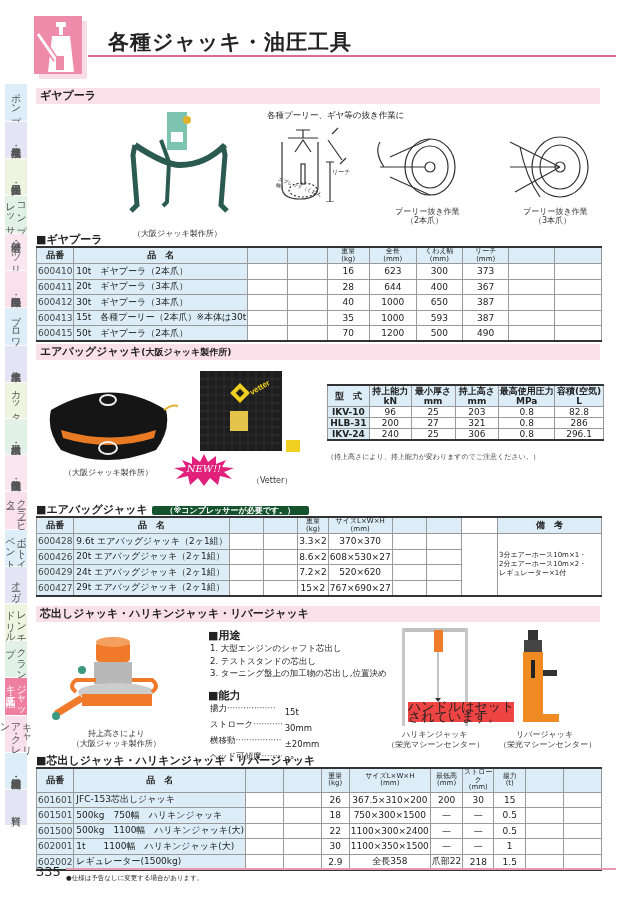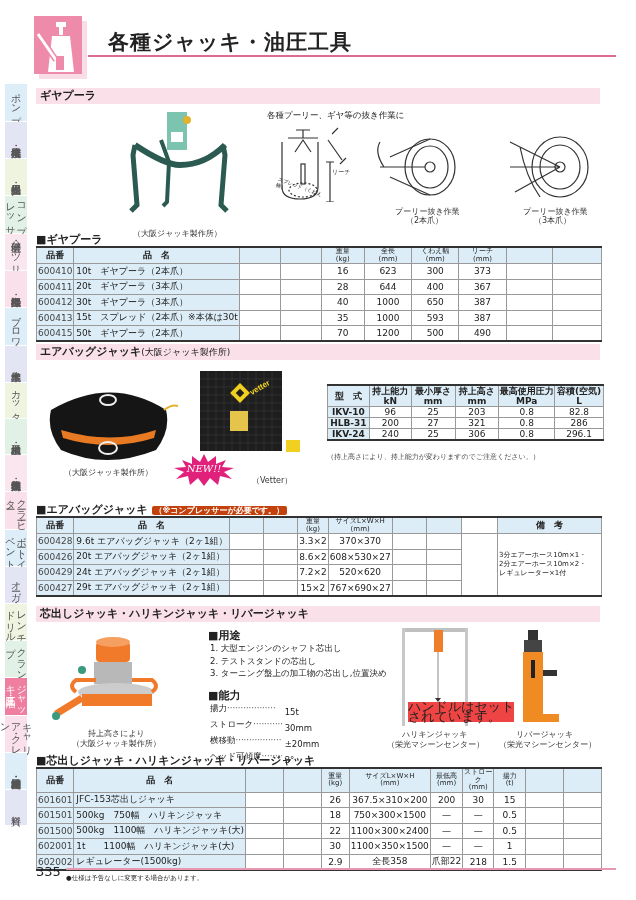--- a/index.html
+++ b/index.html
@@ -8,38 +8,38 @@
 
 .hdr-icon{left:34px;top:16px;width:48px;height:58px;background:#ee8aaa}
 .hdr-icon-shadow{left:39px;top:21px;width:48px;height:58px;background:#f9dde6}
 .hdr-title{left:108px;top:28px;font-size:21px;font-weight:bold;letter-spacing:1px}
 .hdr-line{left:88px;top:55px;width:528px;height:1.5px;background:#e06b90}
 
 .side{left:5px;width:22px;font-size:10px;color:#555;writing-mode:vertical-rl;display:flex;align-items:center;justify-content:center;line-height:1.1;letter-spacing:0}
 .side.active{color:#fff}
 
 .secbar{left:36px;width:564px;height:16px;background:#fae0e8;font-size:11px;font-weight:bold;padding-left:4px;line-height:16px}
-.secbar small{font-size:9px;font-weight:normal}
+.secbar small{font-size:9px;font-weight:bold}
 .subhead{font-size:11px;font-weight:bold}
 .cap{font-size:8px;color:#333;text-align:left;white-space:nowrap}
 
 table{border-collapse:collapse;font-size:9px}
 .dt{left:36px;width:566px;border-top:2px solid #333;border-bottom:2px solid #333}
 .dt th{background:#dcedf7;font-weight:bold;font-size:9px;border:1px solid #999;height:15px;padding:0}
 .dt th.unit{font-size:7px;line-height:7.5px;font-weight:normal}
 .dt td{border:1px solid #999;height:15.5px;text-align:center;padding:0 1px;white-space:nowrap}
 .dt td.code{background:#dcedf7;color:#444}
 .dt td.name{background:#dcedf7;text-align:left;padding-left:2px}
 .dt td.blank{background:#fff}
 .spec{left:327px;top:384px;width:277px;border-top:2px solid #333;border-bottom:2px solid #333;font-size:9px}
 .spec th{background:#dcedf7;border:1px solid #999;font-weight:bold;line-height:10px;padding:0}
 .spec td{border:1px solid #999;text-align:center;height:10px;line-height:10px}
 .spec td.m{background:#dcedf7;font-weight:bold}
 .note{font-size:7px;color:#444}
-.badge{background:#c2410c;color:#fff;font-size:8px;padding:0 3px;border-radius:2px}
+.badge{background:#14532d;color:#fff;font-size:8px;padding:0 14px;border-radius:2px}
 </style>
 </head>
 <body>
 
 <div class="abs hdr-icon-shadow"></div>
 <div class="abs hdr-icon">
   <svg width="48" height="58" viewBox="0 0 48 58">
     <rect x="22" y="6" width="10" height="5" fill="#fff"></rect>
     <rect x="25" y="11" width="4" height="8" fill="#fff"></rect>
     <path d="M18 20 h18 l4 36 h-26z" fill="#fff"></path>
@@ -178,21 +178,21 @@
         <td class="blank"></td>
         <td>40</td>
         <td>1000</td>
         <td>650</td>
         <td>387</td>
         <td></td>
         <td></td>
       </tr>
       <tr>
         <td class="code">600413</td>
-        <td class="name">15t　スプレッド（2本爪）※本体は30t</td>
+        <td class="name">15t　各種プーリー（2本爪）※本体は30t</td>
         <td class="blank"></td>
         <td class="blank"></td>
         <td>35</td>
         <td>1000</td>
         <td>593</td>
         <td>387</td>
         <td></td>
         <td></td>
       </tr>
       <tr>

